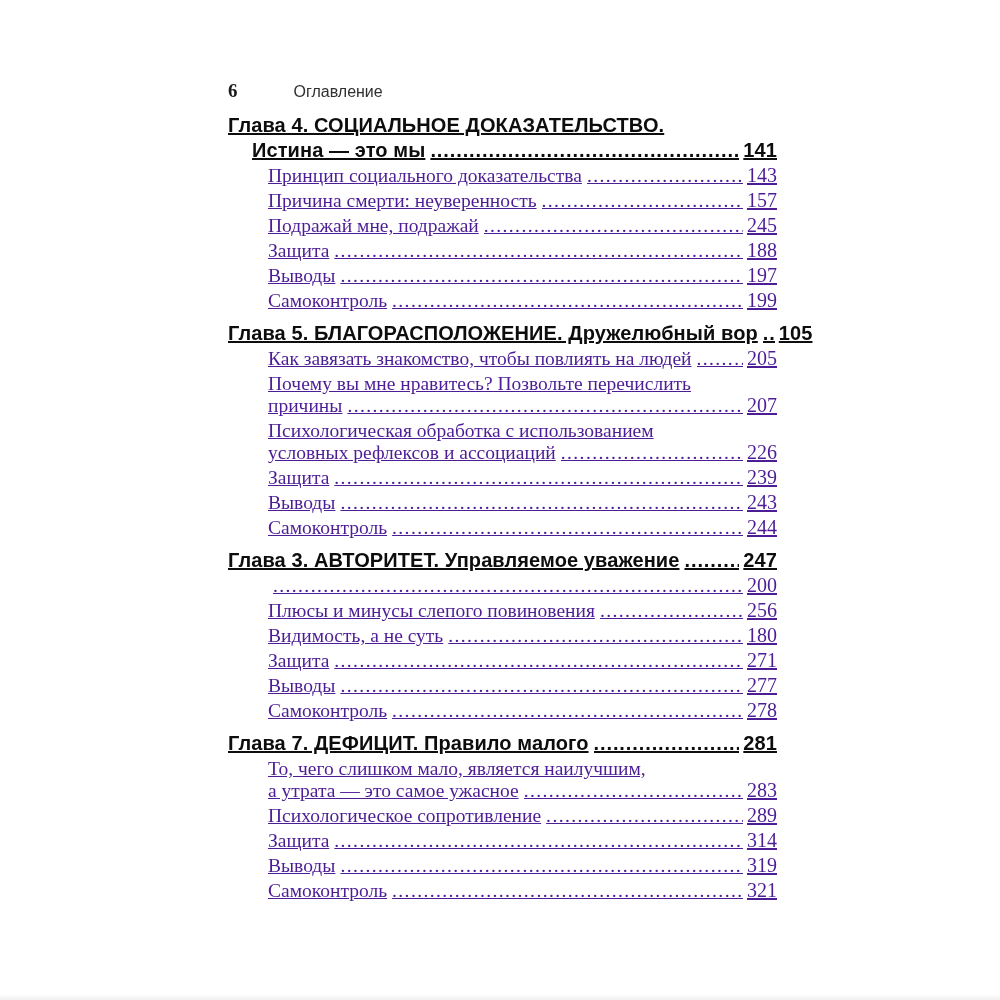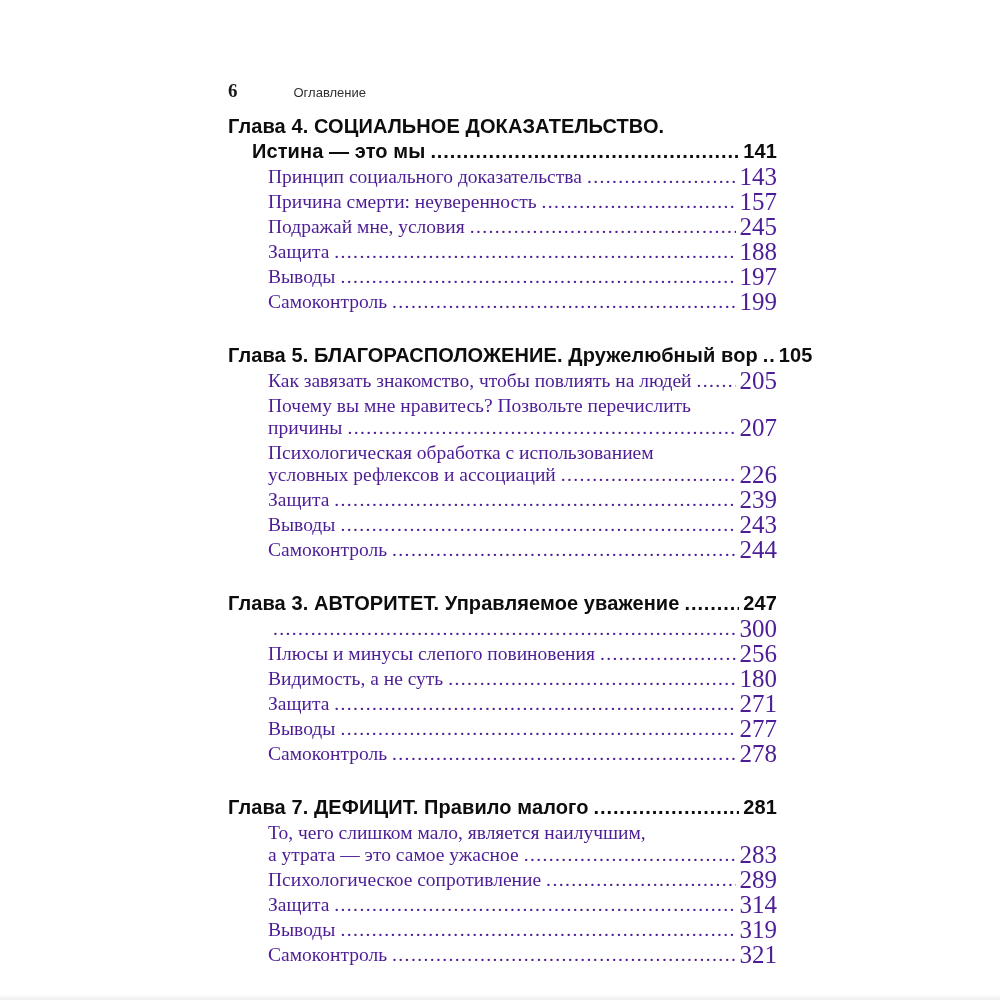--- a/index.html
+++ b/index.html
@@ -39,29 +39,30 @@
   }
   .pagenum {
     font-family: "Liberation Serif", serif;
     font-weight: 700;
     font-size: 19px;
     color: #1a1a1a;
   }
   .header-title {
     margin-left: 56px;
     font-family: "Liberation Sans", sans-serif;
-    font-size: 13px;
+    font-size: 16px;
     color: #303030;
   }
-  .toc-section + .toc-section { margin-top: 29px; }
+  .toc-section + .toc-section { margin-top: 8px; }
 
   .row {
     display: flex;
     align-items: flex-start;
     line-height: 25px;
+    text-decoration: underline;
   }
   .row.heading {
     font-family: "Liberation Sans", sans-serif;
     font-weight: 700;
     font-size: 20px;
     color: #0d0d0d;
     letter-spacing: 0.1px;
   }
   .row.heading.cont { padding-left: 24px; }
   .row.item {
@@ -81,21 +82,21 @@
     margin-right: 4px;
     min-width: 12px;
   }
   .leader::after {
     content: "........................................................................................................................";
     letter-spacing: 1.4px;
   }
   .row.heading .leader::after { letter-spacing: 0.9px; }
 
   .pg { white-space: nowrap; }
-  .row.item .pg { font-size: 25px; }
+  .row.item .pg { font-size: 20px; }
 </style>
 </head>
 <body>
 
 <div class="page">
   <div class="content">
     <header class="running-header">
       <span class="pagenum">6</span>
       <span class="header-title">Оглавление</span>
     </header>
@@ -113,21 +114,21 @@
             <span class="txt">Принцип социального доказательства</span>
             <span class="leader"></span>
             <span class="pg">143</span>
           </div>
           <div class="row item">
             <span class="txt">Причина смерти: неуверенность</span>
             <span class="leader"></span>
             <span class="pg">157</span>
           </div>
           <div class="row item">
-            <span class="txt">Подражай мне, условия</span>
+            <span class="txt">Подражай мне, подражай</span>
             <span class="leader"></span>
             <span class="pg">245</span>
           </div>
           <div class="row item">
             <span class="txt">Защита</span>
             <span class="leader"></span>
             <span class="pg">188</span>
           </div>
           <div class="row item">
             <span class="txt">Выводы</span>
@@ -184,21 +185,21 @@
           </div>
         </section>
         <section class="toc-section">
           <div class="row heading">
             <span class="txt">Глава 3. АВТОРИТЕТ. Управляемое уважение</span>
             <span class="leader"></span>
             <span class="pg">247</span>
           </div>
           <div class="row item">
             <span class="leader"></span>
-            <span class="pg">300</span>
+            <span class="pg">200</span>
           </div>
           <div class="row item">
             <span class="txt">Плюсы и минусы слепого повиновения</span>
             <span class="leader"></span>
             <span class="pg">256</span>
           </div>
           <div class="row item">
             <span class="txt">Видимость, а не суть</span>
             <span class="leader"></span>
             <span class="pg">180</span>

